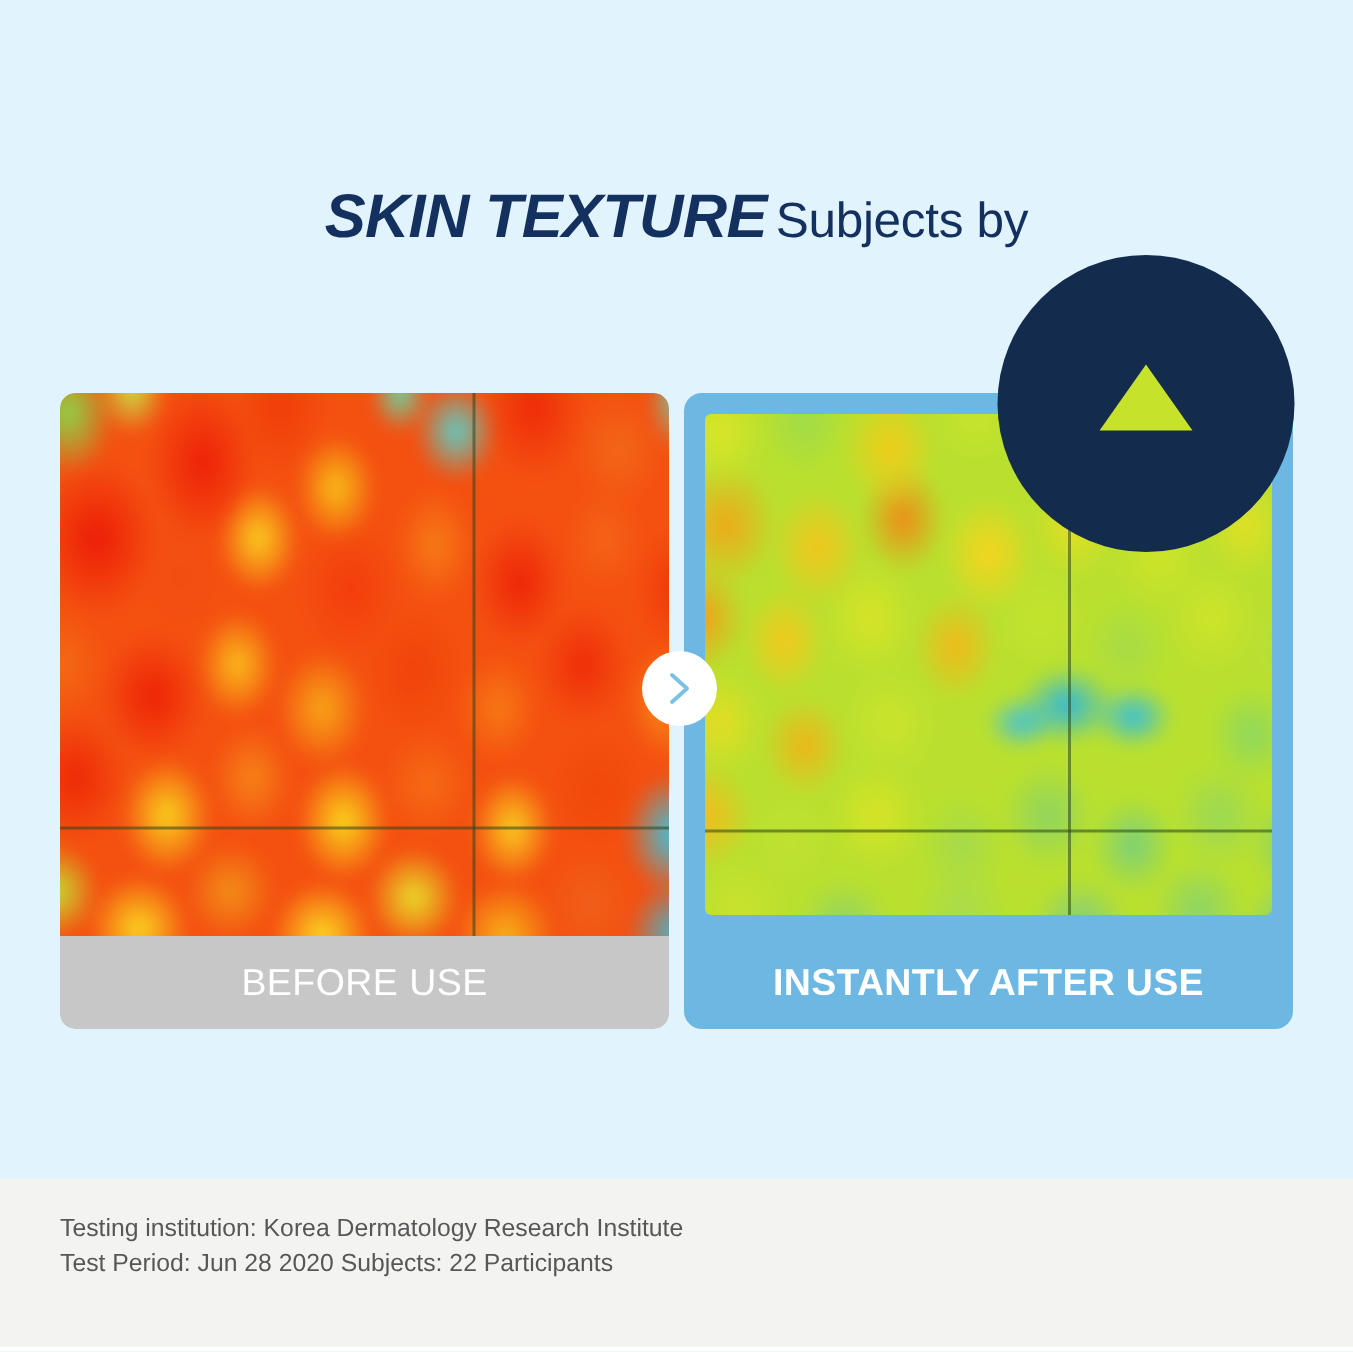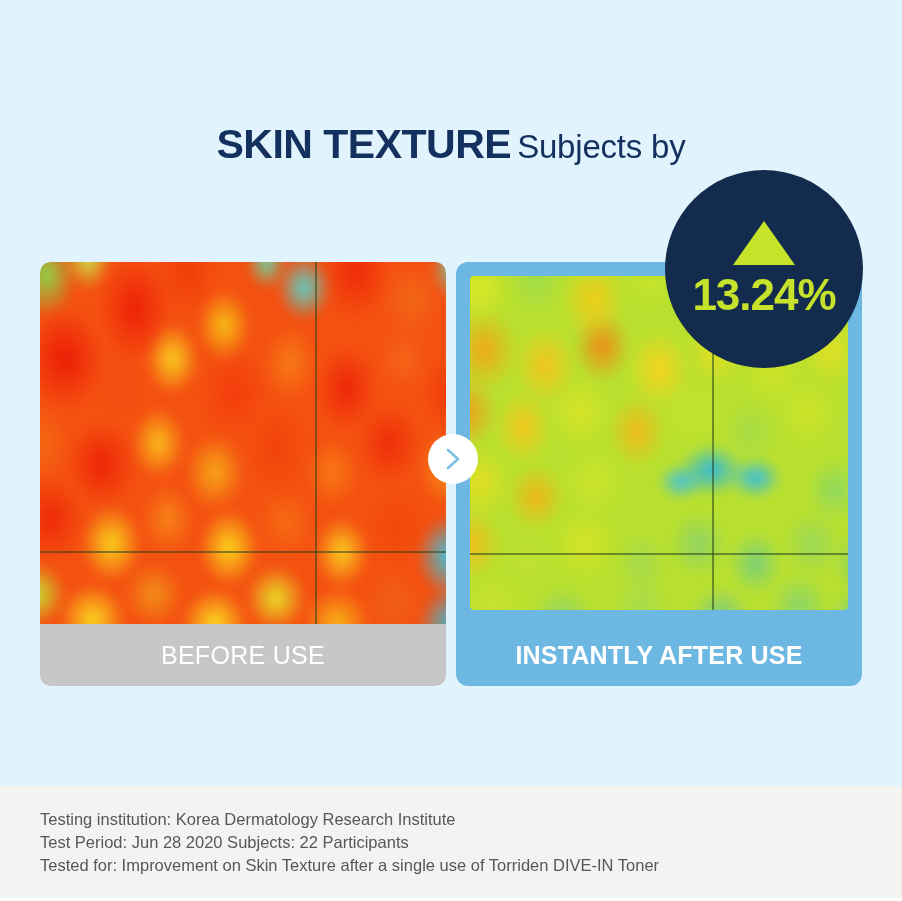--- a/index.html
+++ b/index.html
@@ -33,20 +33,21 @@
     width: 902px;
     text-align: center;
     white-space: nowrap;
     color: #14305e;
     line-height: 1;
   }
   .headline .h-strong {
     font-size: 41px;
     font-weight: 700;
     letter-spacing: -0.5px;
+    font-style: italic;
   }
   .headline .h-light {
     font-size: 33px;
     font-weight: 400;
     letter-spacing: -0.2px;
     margin-left: 6px;
   }
 
   
   .badge {
@@ -288,21 +289,20 @@
 <body>
 
 <div class="hero">
 
   <div class="headline">
     <span class="h-strong">SKIN TEXTURE</span><span class="h-light">Subjects by</span>
   </div>
 
   <div class="badge">
     <div class="badge-triangle"></div>
-    <div class="badge-value">13.24%</div>
   </div>
 
   <div class="card card-before">
     <div class="heat-wrap">
       <div class="heat heat-before"></div>
       <div class="cross-h" style="top:289px;"></div>
       <div class="cross-v" style="left:275px;"></div>
     </div>
     <div class="caption caption-before">BEFORE USE</div>
   </div>
@@ -321,15 +321,14 @@
       <polyline points="6,4 16,13 6,22" fill="none" stroke="#7cc0e4" stroke-width="2.6" stroke-linecap="round" stroke-linejoin="round"></polyline>
     </svg>
   </div>
 
 </div>
 
 <div class="footer">
   <div class="footer-lines">
     <div>Testing institution: Korea Dermatology Research Institute</div>
     <div>Test Period: Jun 28 2020 Subjects: 22 Participants</div>
-    <div>Tested for: Improvement on Skin Texture after a single use of Torriden DIVE-IN Toner</div>
   </div>
 </div>
 
 </body></html>

